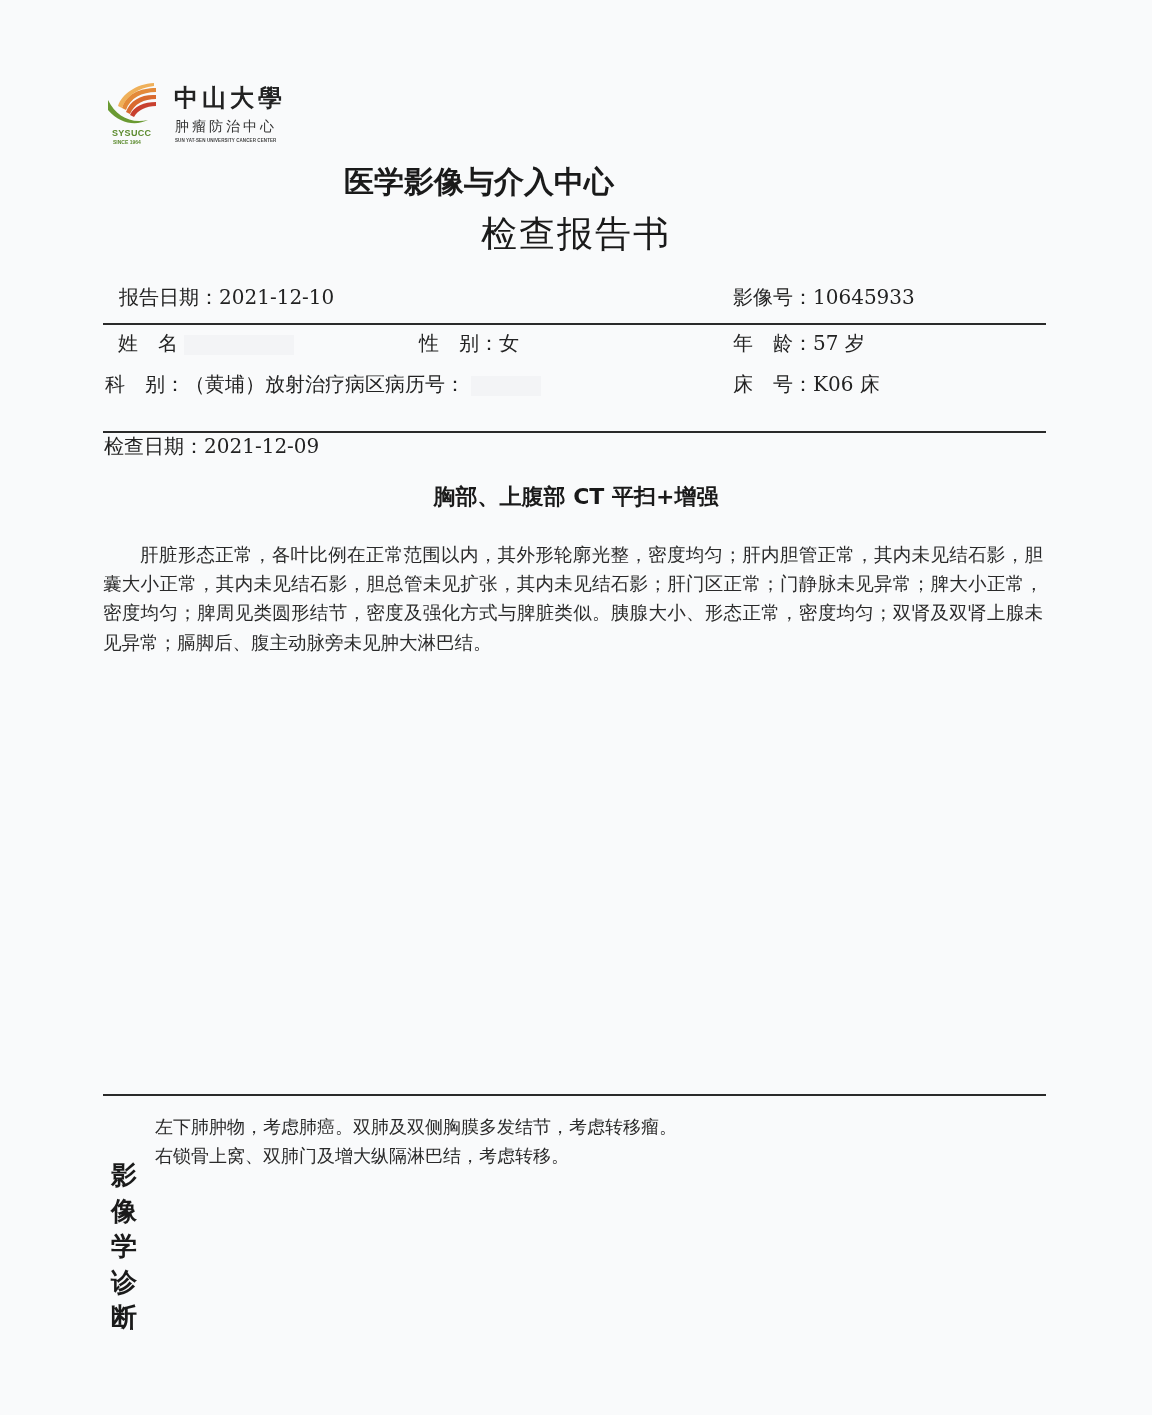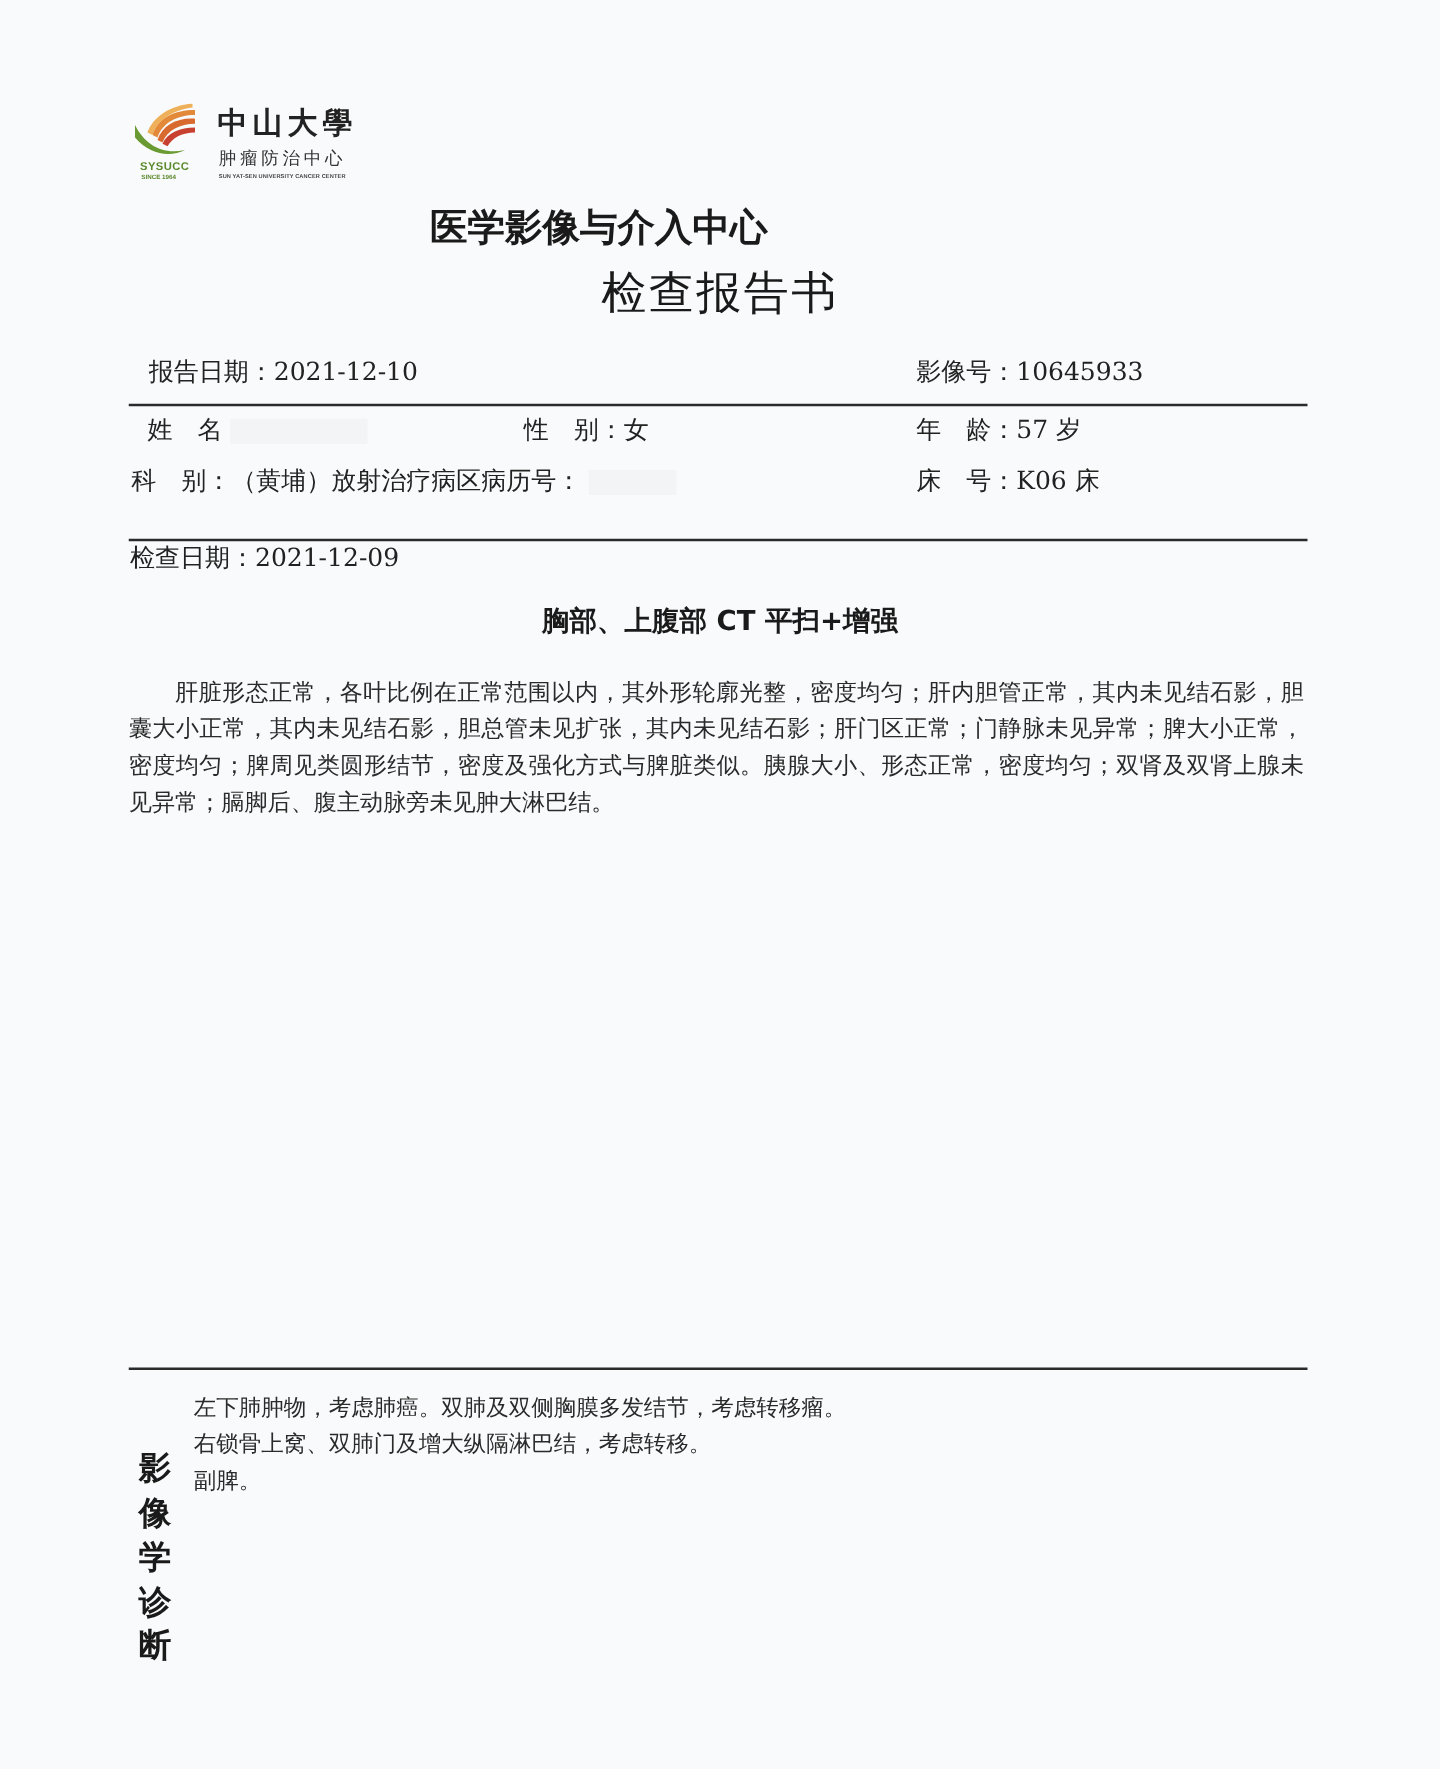--- a/index.html
+++ b/index.html
@@ -94,21 +94,20 @@
 
 <div class="abs body-text">
   <p>肝脏形态正常，各叶比例在正常范围以内，其外形轮廓光整，密度均匀；肝内胆管正常，其内未见结石影，胆囊大小正常，其内未见结石影，胆总管未见扩张，其内未见结石影；肝门区正常；门静脉未见异常；脾大小正常，密度均匀；脾周见类圆形结节，密度及强化方式与脾脏类似。胰腺大小、形态正常，密度均匀；双肾及双肾上腺未见异常；膈脚后、腹主动脉旁未见肿大淋巴结。</p>
 </div>
 
 <div class="abs hline" style="top:1094px;"></div>
 
 <div class="abs diag-lines">
   <div>左下肺肿物，考虑肺癌。双肺及双侧胸膜多发结节，考虑转移瘤。</div>
   <div>右锁骨上窝、双肺门及增大纵隔淋巴结，考虑转移。</div>
-  <div>副脾。</div>
 </div>
 <div class="abs diag-label">
   <span>影</span>
   <span>像</span>
   <span>学</span>
   <span>诊</span>
   <span>断</span>
 </div>
 
 </body></html>

